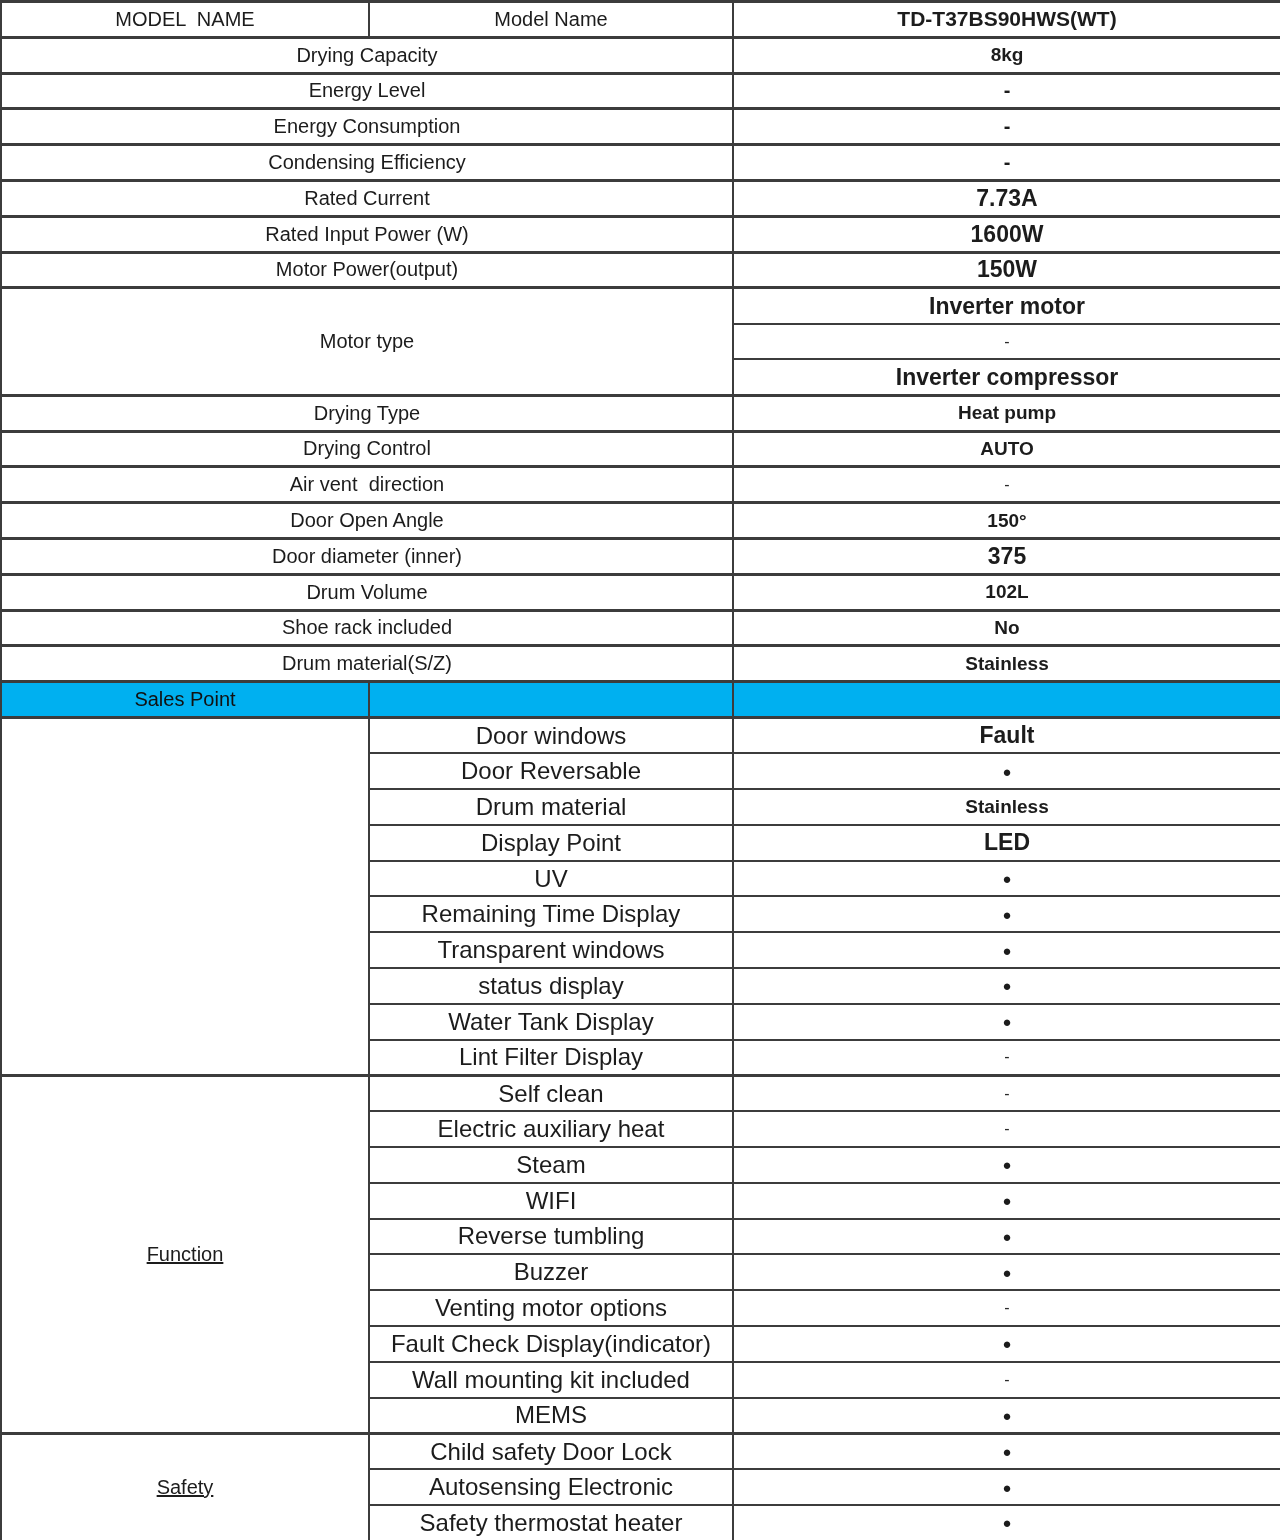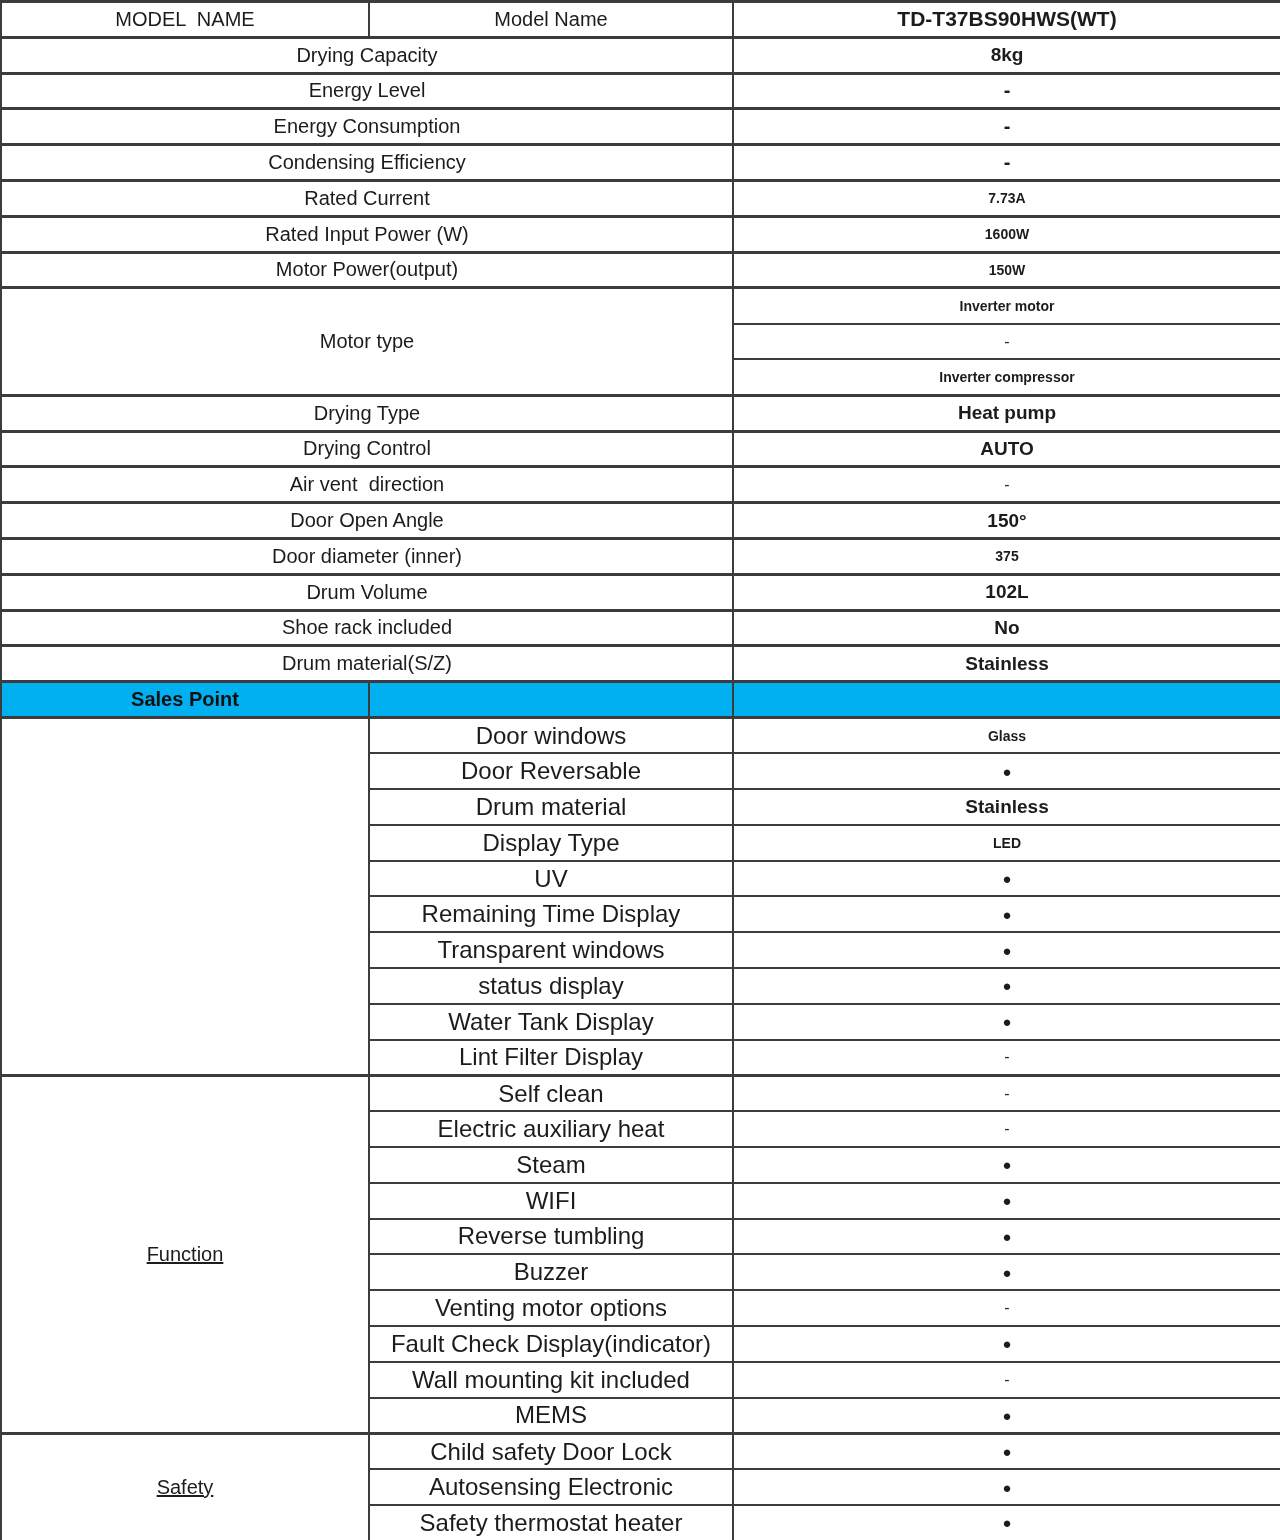--- a/index.html
+++ b/index.html
@@ -14,27 +14,27 @@
     text-align: center;
     vertical-align: middle;
     padding: 0;
     white-space: pre;
     overflow: hidden;
   }
   table.spec tr { height: 35.8px; }
   tr.major > td { border-top-width: 3px; }
   .lbl  { font-size: 20px; }
   .val  { font-size: 19px; font-weight: bold; }
-  .small{ font-size: 14px; margin-top: 8px; }
+  .small{ font-size: 23px; margin-top: 8px; }
   .code { font-size: 21px; font-weight: 700; }
   .dash { font-size: 16px; color: #2a2a2a; }
   .dash-bold { font-size: 20px; font-weight: 700; }
   .dot  { font-size: 15px; }
   .blue { background: #00b0f0; }
-  .sp-label { font-size: 20px; font-weight: 700; color: #111111; }
+  .sp-label { font-size: 20px; font-weight: 400; color: #111111; }
   .glbl { font-size: 20px; text-decoration: underline; }
   .flbl { font-size: 24px; }
 </style>
 </head>
 <body>
 
 <table class="spec">
   <colgroup>
     <col style="width:368px">
     <col style="width:364px">
@@ -117,32 +117,32 @@
         <td class="val">Stainless</td>
       </tr>
       <tr class="major">
         <td class="blue sp-label">Sales Point</td>
         <td class="blue"></td>
         <td class="blue"></td>
       </tr>
       <tr class="major">
         <td class="glbl" rowspan="10"></td>
         <td class="flbl">Door windows</td>
-        <td class="val small">Glass</td>
+        <td class="val small">Fault</td>
       </tr>
       <tr>
         <td class="flbl">Door Reversable</td>
         <td class="dot">●</td>
       </tr>
       <tr>
         <td class="flbl">Drum material</td>
         <td class="val">Stainless</td>
       </tr>
       <tr>
-        <td class="flbl">Display Type</td>
+        <td class="flbl">Display Point</td>
         <td class="val small">LED</td>
       </tr>
       <tr>
         <td class="flbl">UV</td>
         <td class="dot">●</td>
       </tr>
       <tr>
         <td class="flbl">Remaining Time Display</td>
         <td class="dot">●</td>
       </tr>

